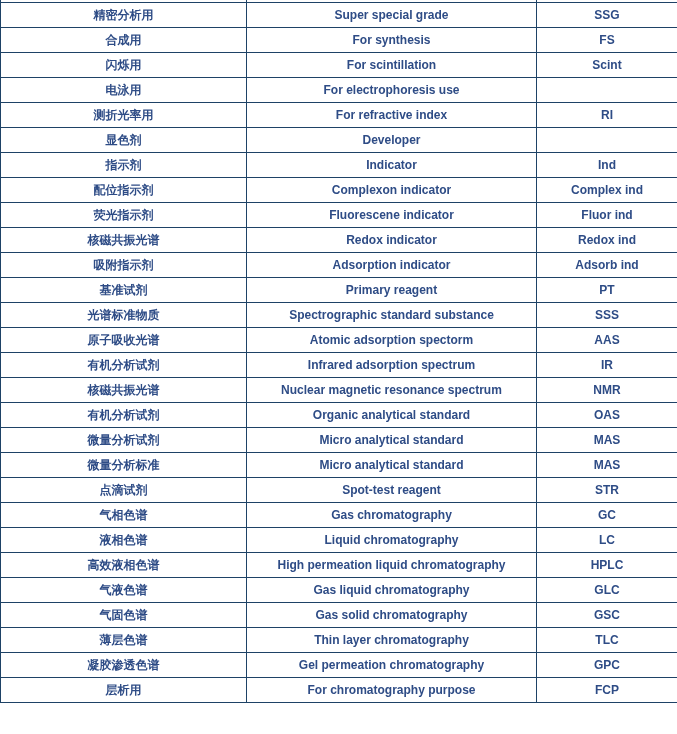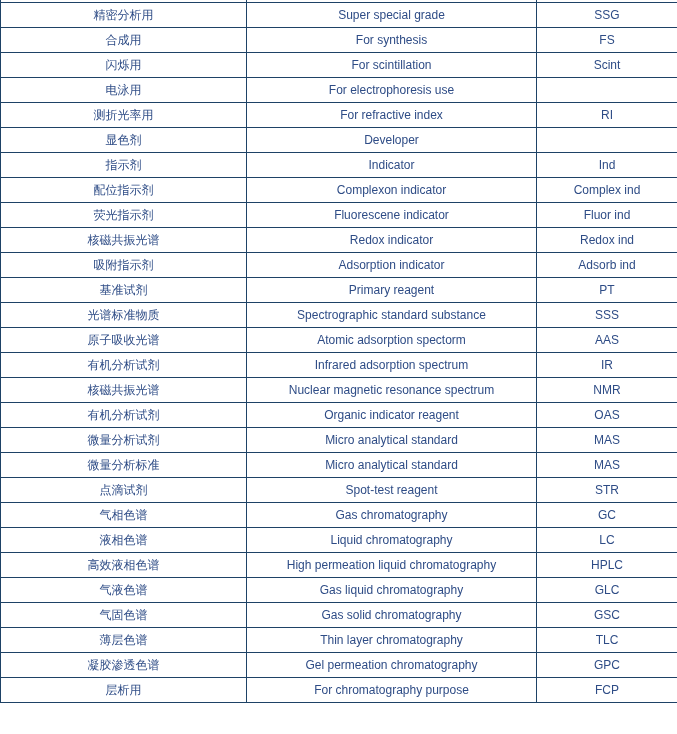--- a/index.html
+++ b/index.html
@@ -12,20 +12,21 @@
     width:677px;height:734px;
     background:var(--bg-color);
     font-family:"Liberation Sans", sans-serif;
     overflow:hidden;
   }
   .page{
     position:relative;
     width:677px;height:732px;
     background:var(--bg-color);
     overflow:hidden;
+    font-weight:bold;
   }
   table.glossary{
     position:absolute;
     left:0;top:0;
     width:677px;
     border-collapse:collapse;
     table-layout:fixed;
   }
   table.glossary td{
     border:1px solid var(--border-color);
@@ -141,21 +142,21 @@
           <td>Infrared adsorption spectrum</td>
           <td>IR</td>
         </tr>
         <tr>
           <td>核磁共振光谱</td>
           <td>Nuclear magnetic resonance spectrum</td>
           <td>NMR</td>
         </tr>
         <tr>
           <td>有机分析试剂</td>
-          <td>Organic indicator reagent</td>
+          <td>Organic analytical standard</td>
           <td>OAS</td>
         </tr>
         <tr>
           <td>微量分析试剂</td>
           <td>Micro analytical standard</td>
           <td>MAS</td>
         </tr>
         <tr>
           <td>微量分析标准</td>
           <td>Micro analytical standard</td>

